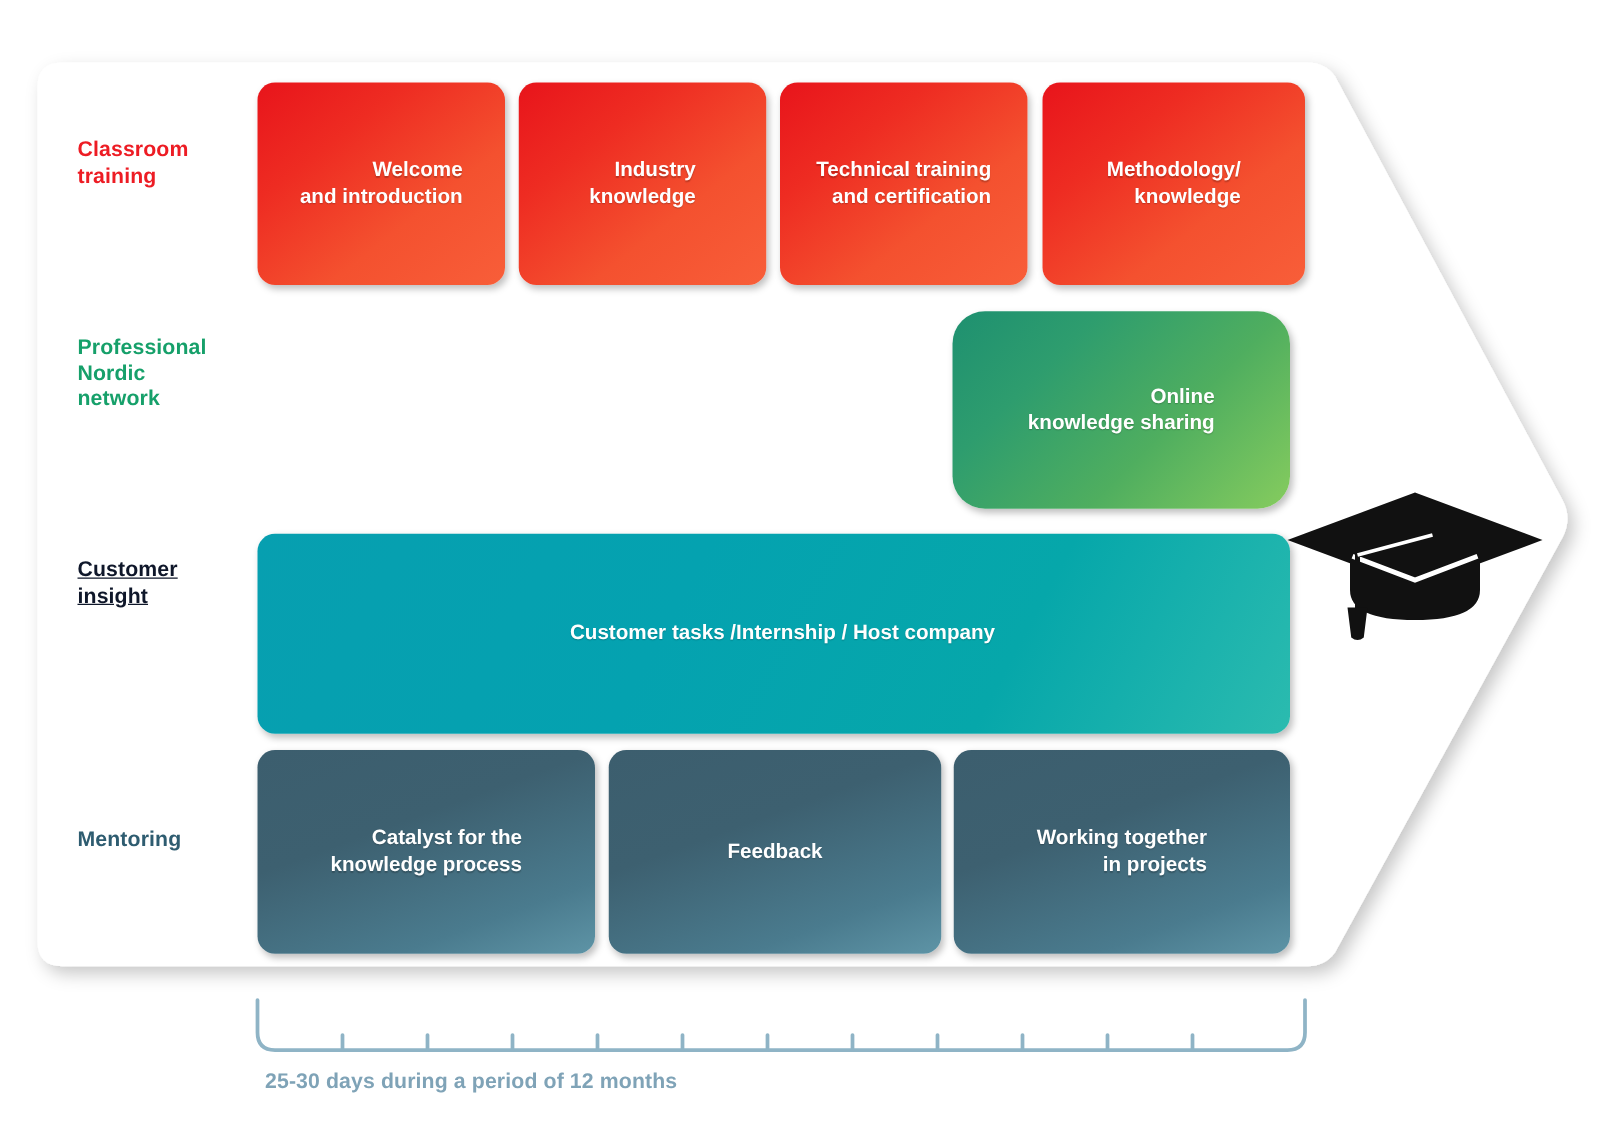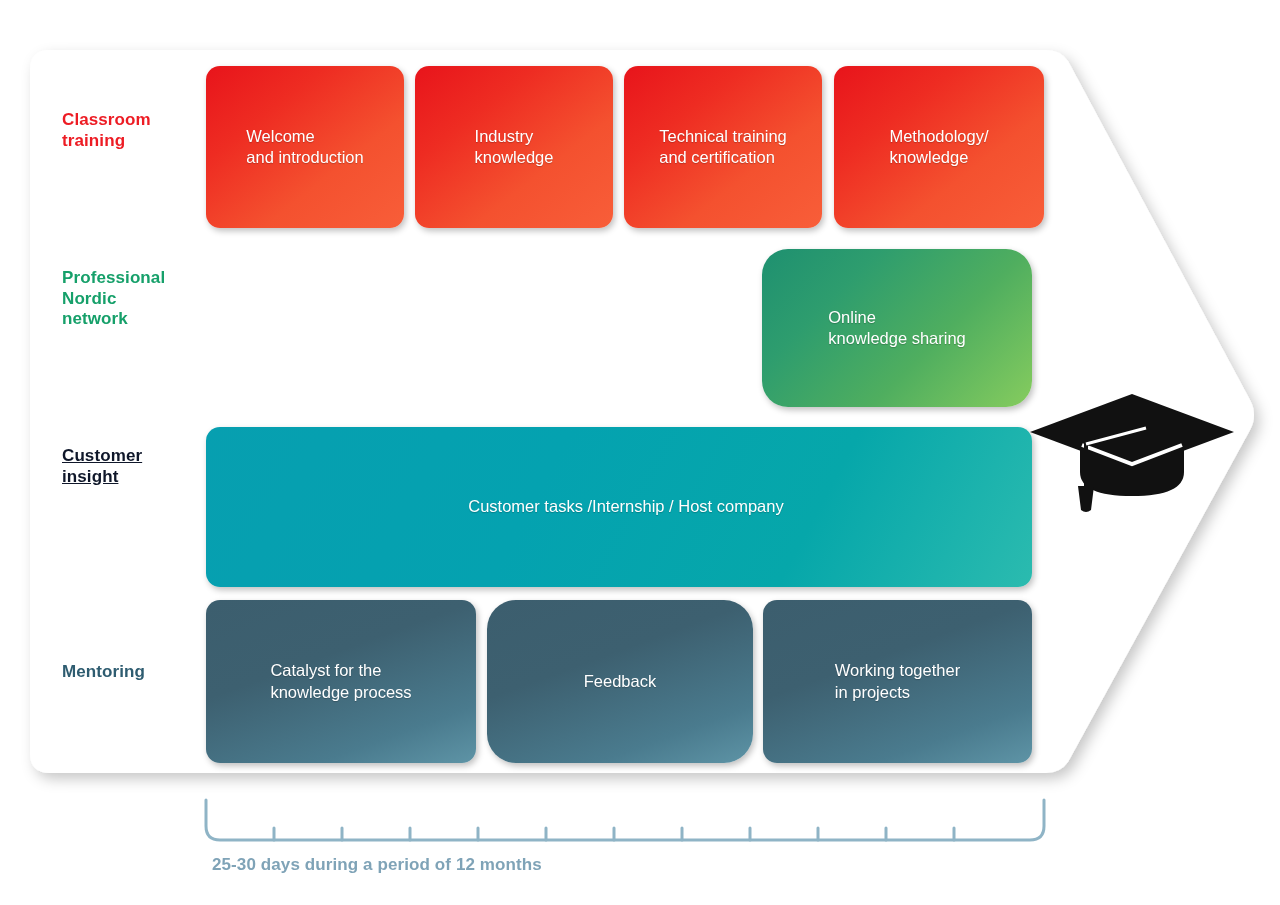--- a/index.html
+++ b/index.html
@@ -45,24 +45,24 @@
   #label-customer  { left: 62px; top: 446px; color: #0f172a; text-decoration: underline; }
   #label-mentoring { left: 62px; top: 662px; color: #2E5C70; font-weight: bold; }
 
   
   .card {
     position: absolute;
     border-radius: 14px;
     display: flex;
     align-items: center;
     justify-content: center;
-    text-align: left;
+    text-align: right;
     color: #ffffff;
     font-size: 16.5px;
-    font-weight: normal;
+    font-weight: bold;
     line-height: 1.3;
     white-space: pre-line;
     box-shadow: 2px 3px 6px rgba(0,0,0,0.25);
     text-shadow: 0 1px 1px rgba(0,0,0,0.22);
     box-sizing: border-box;
     padding: 6px 10px;
   }
 
   
   .card.red {
@@ -155,21 +155,21 @@
   <div class="card red" style="left:834px; top:66px; width:210px; height:162px;">Methodology/
 knowledge</div>
 
   <div class="card green" style="left:762px; top:249px; width:270px; height:158px;border-radius:26px;">Online
 knowledge sharing</div>
 
   <div class="card teal" style="left:206px; top:427px; width:826px; height:160px;padding-left:24px;">Customer tasks /Internship / Host company</div>
 
   <div class="card slate" style="left:206px; top:600px; width:270px; height:163px;">Catalyst for the
 knowledge process</div>
-  <div class="card slate" style="left:487px; top:600px; width:266px; height:163px;border-radius:29px;">Feedback</div>
+  <div class="card slate" style="left:487px; top:600px; width:266px; height:163px;">Feedback</div>
   <div class="card slate" style="left:763px; top:600px; width:269px; height:163px;">Working together
 in projects</div>
 
   <div class="grad-cap">
     <svg width="208" height="122" viewBox="0 0 208 122" xmlns="http://www.w3.org/2000/svg">
 
       <polygon points="104,2 206,40 104,78 2,40" fill="#111111"></polygon>
 
       <path d="M 52 52 L 52 80 Q 52 104 104 104 Q 156 104 156 80 L 156 52 L 104 72 Z" fill="#111111"></path>
 

